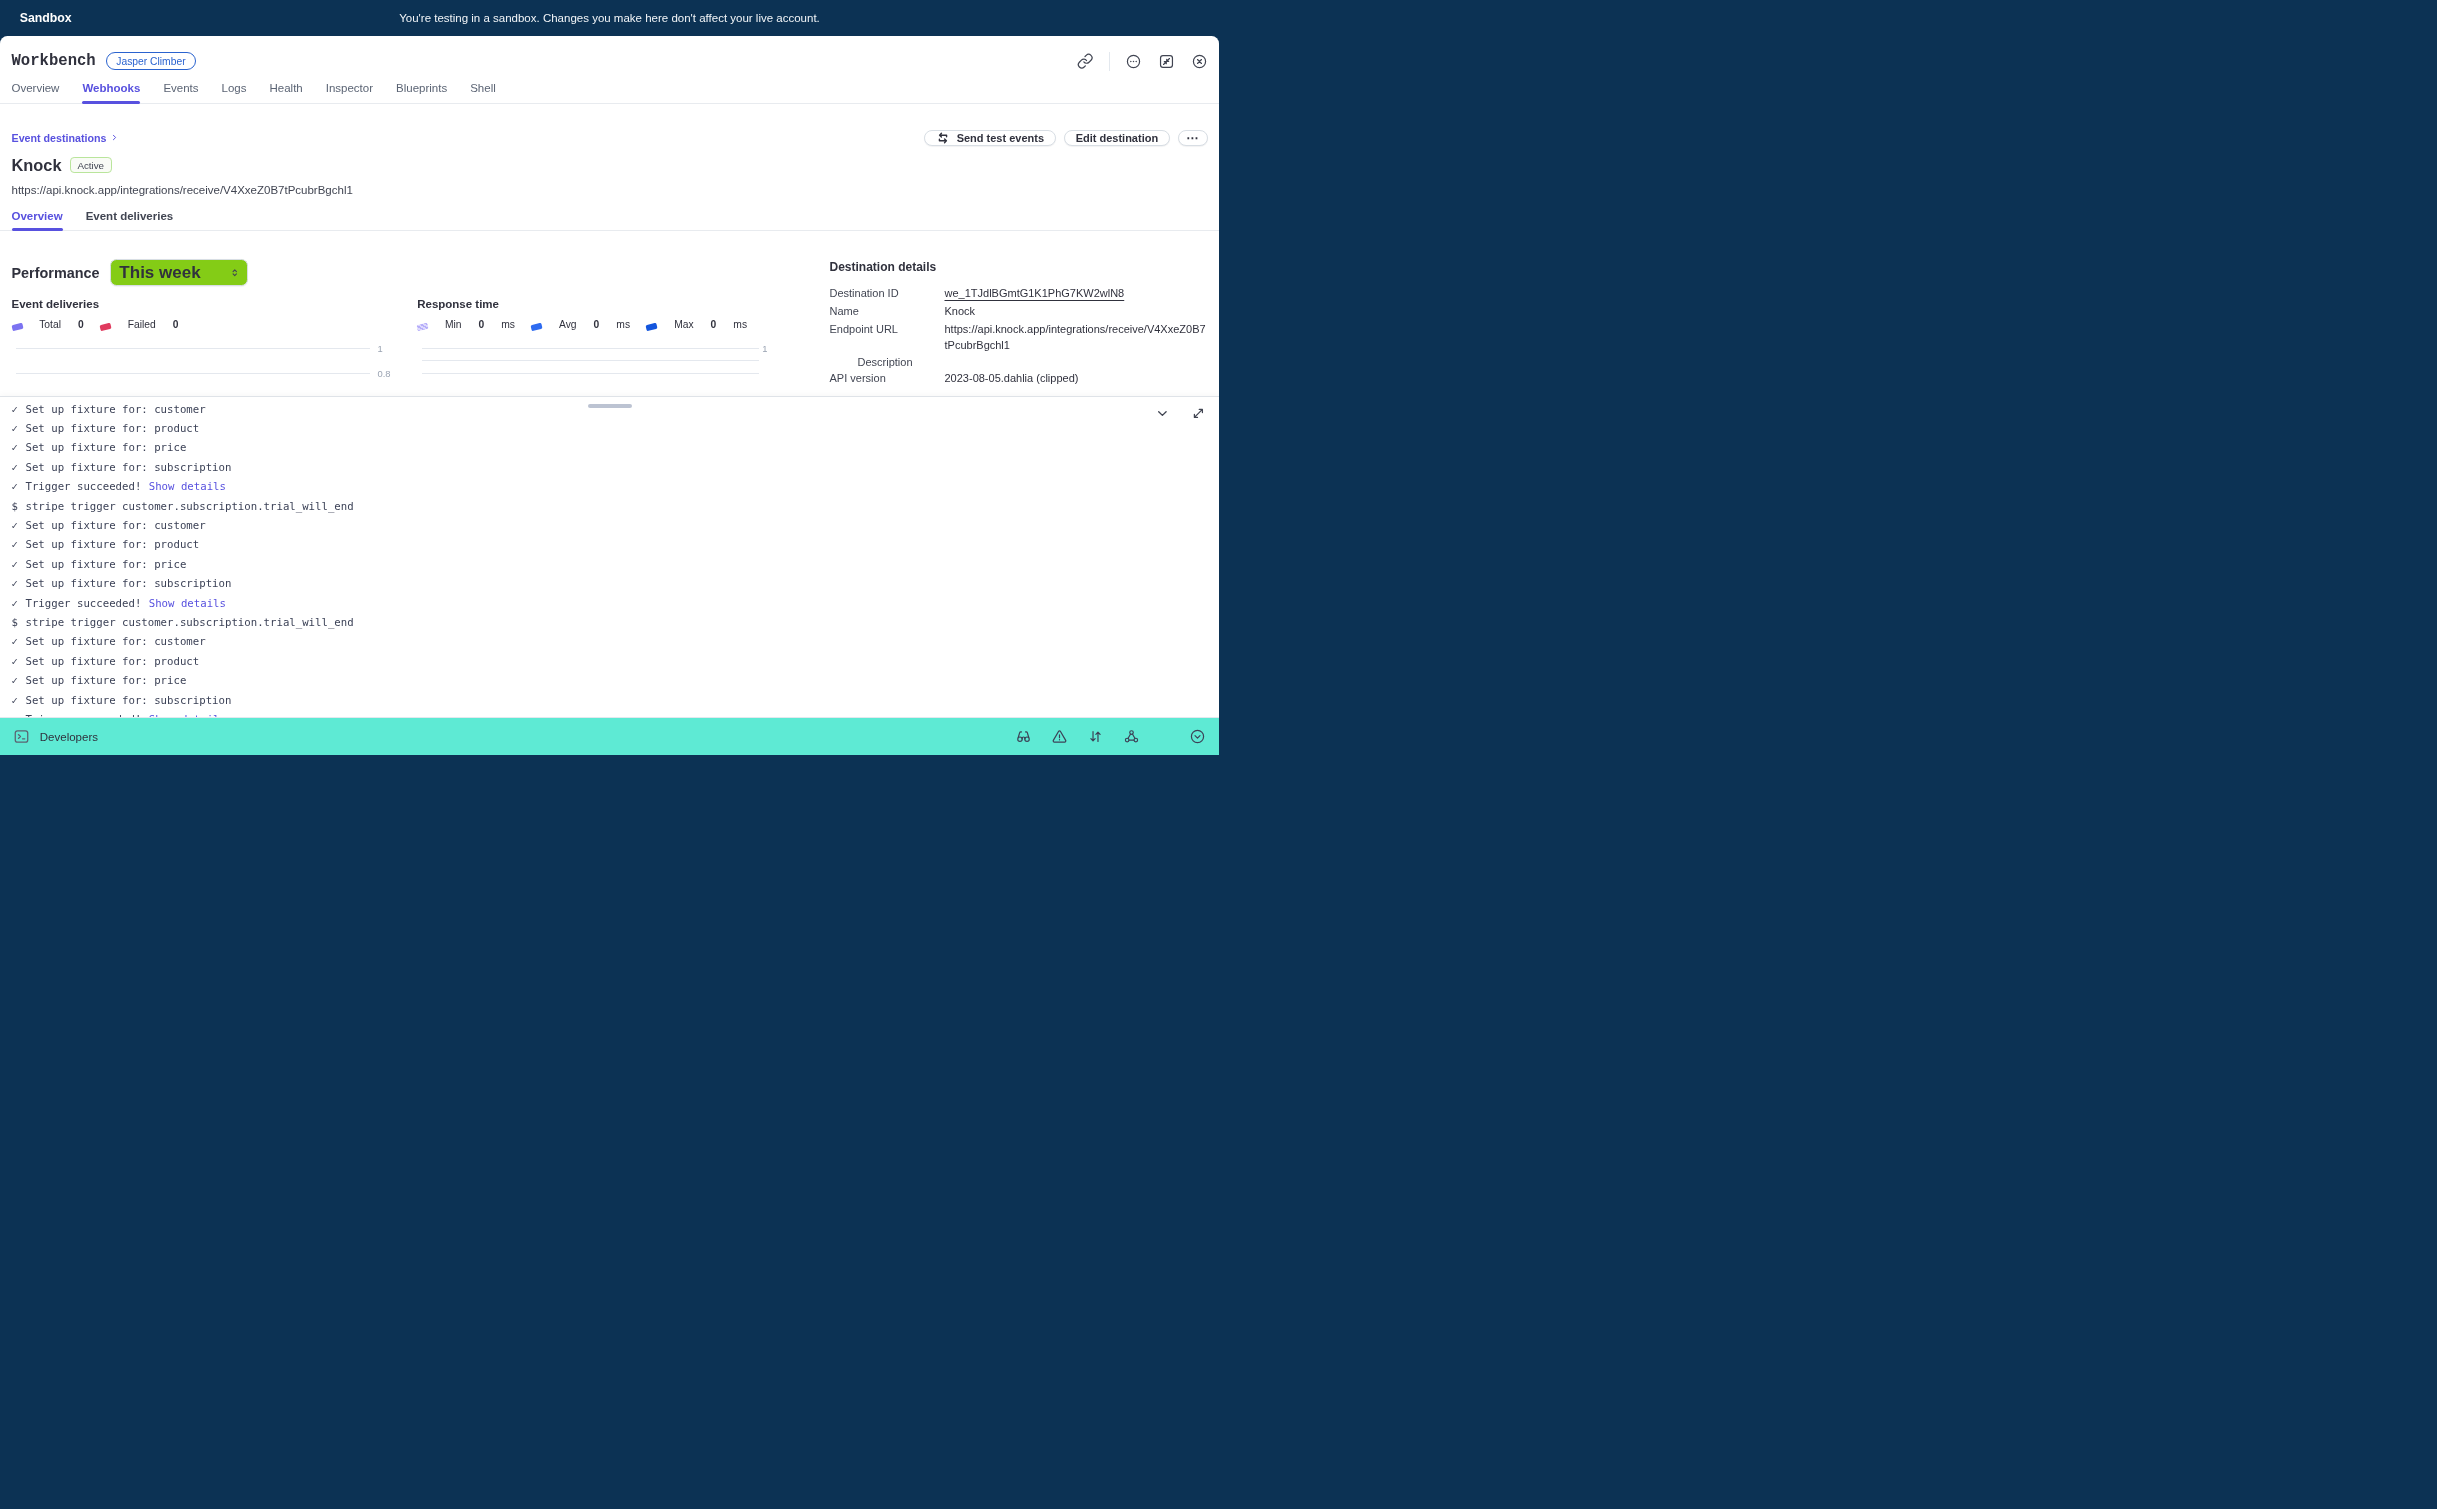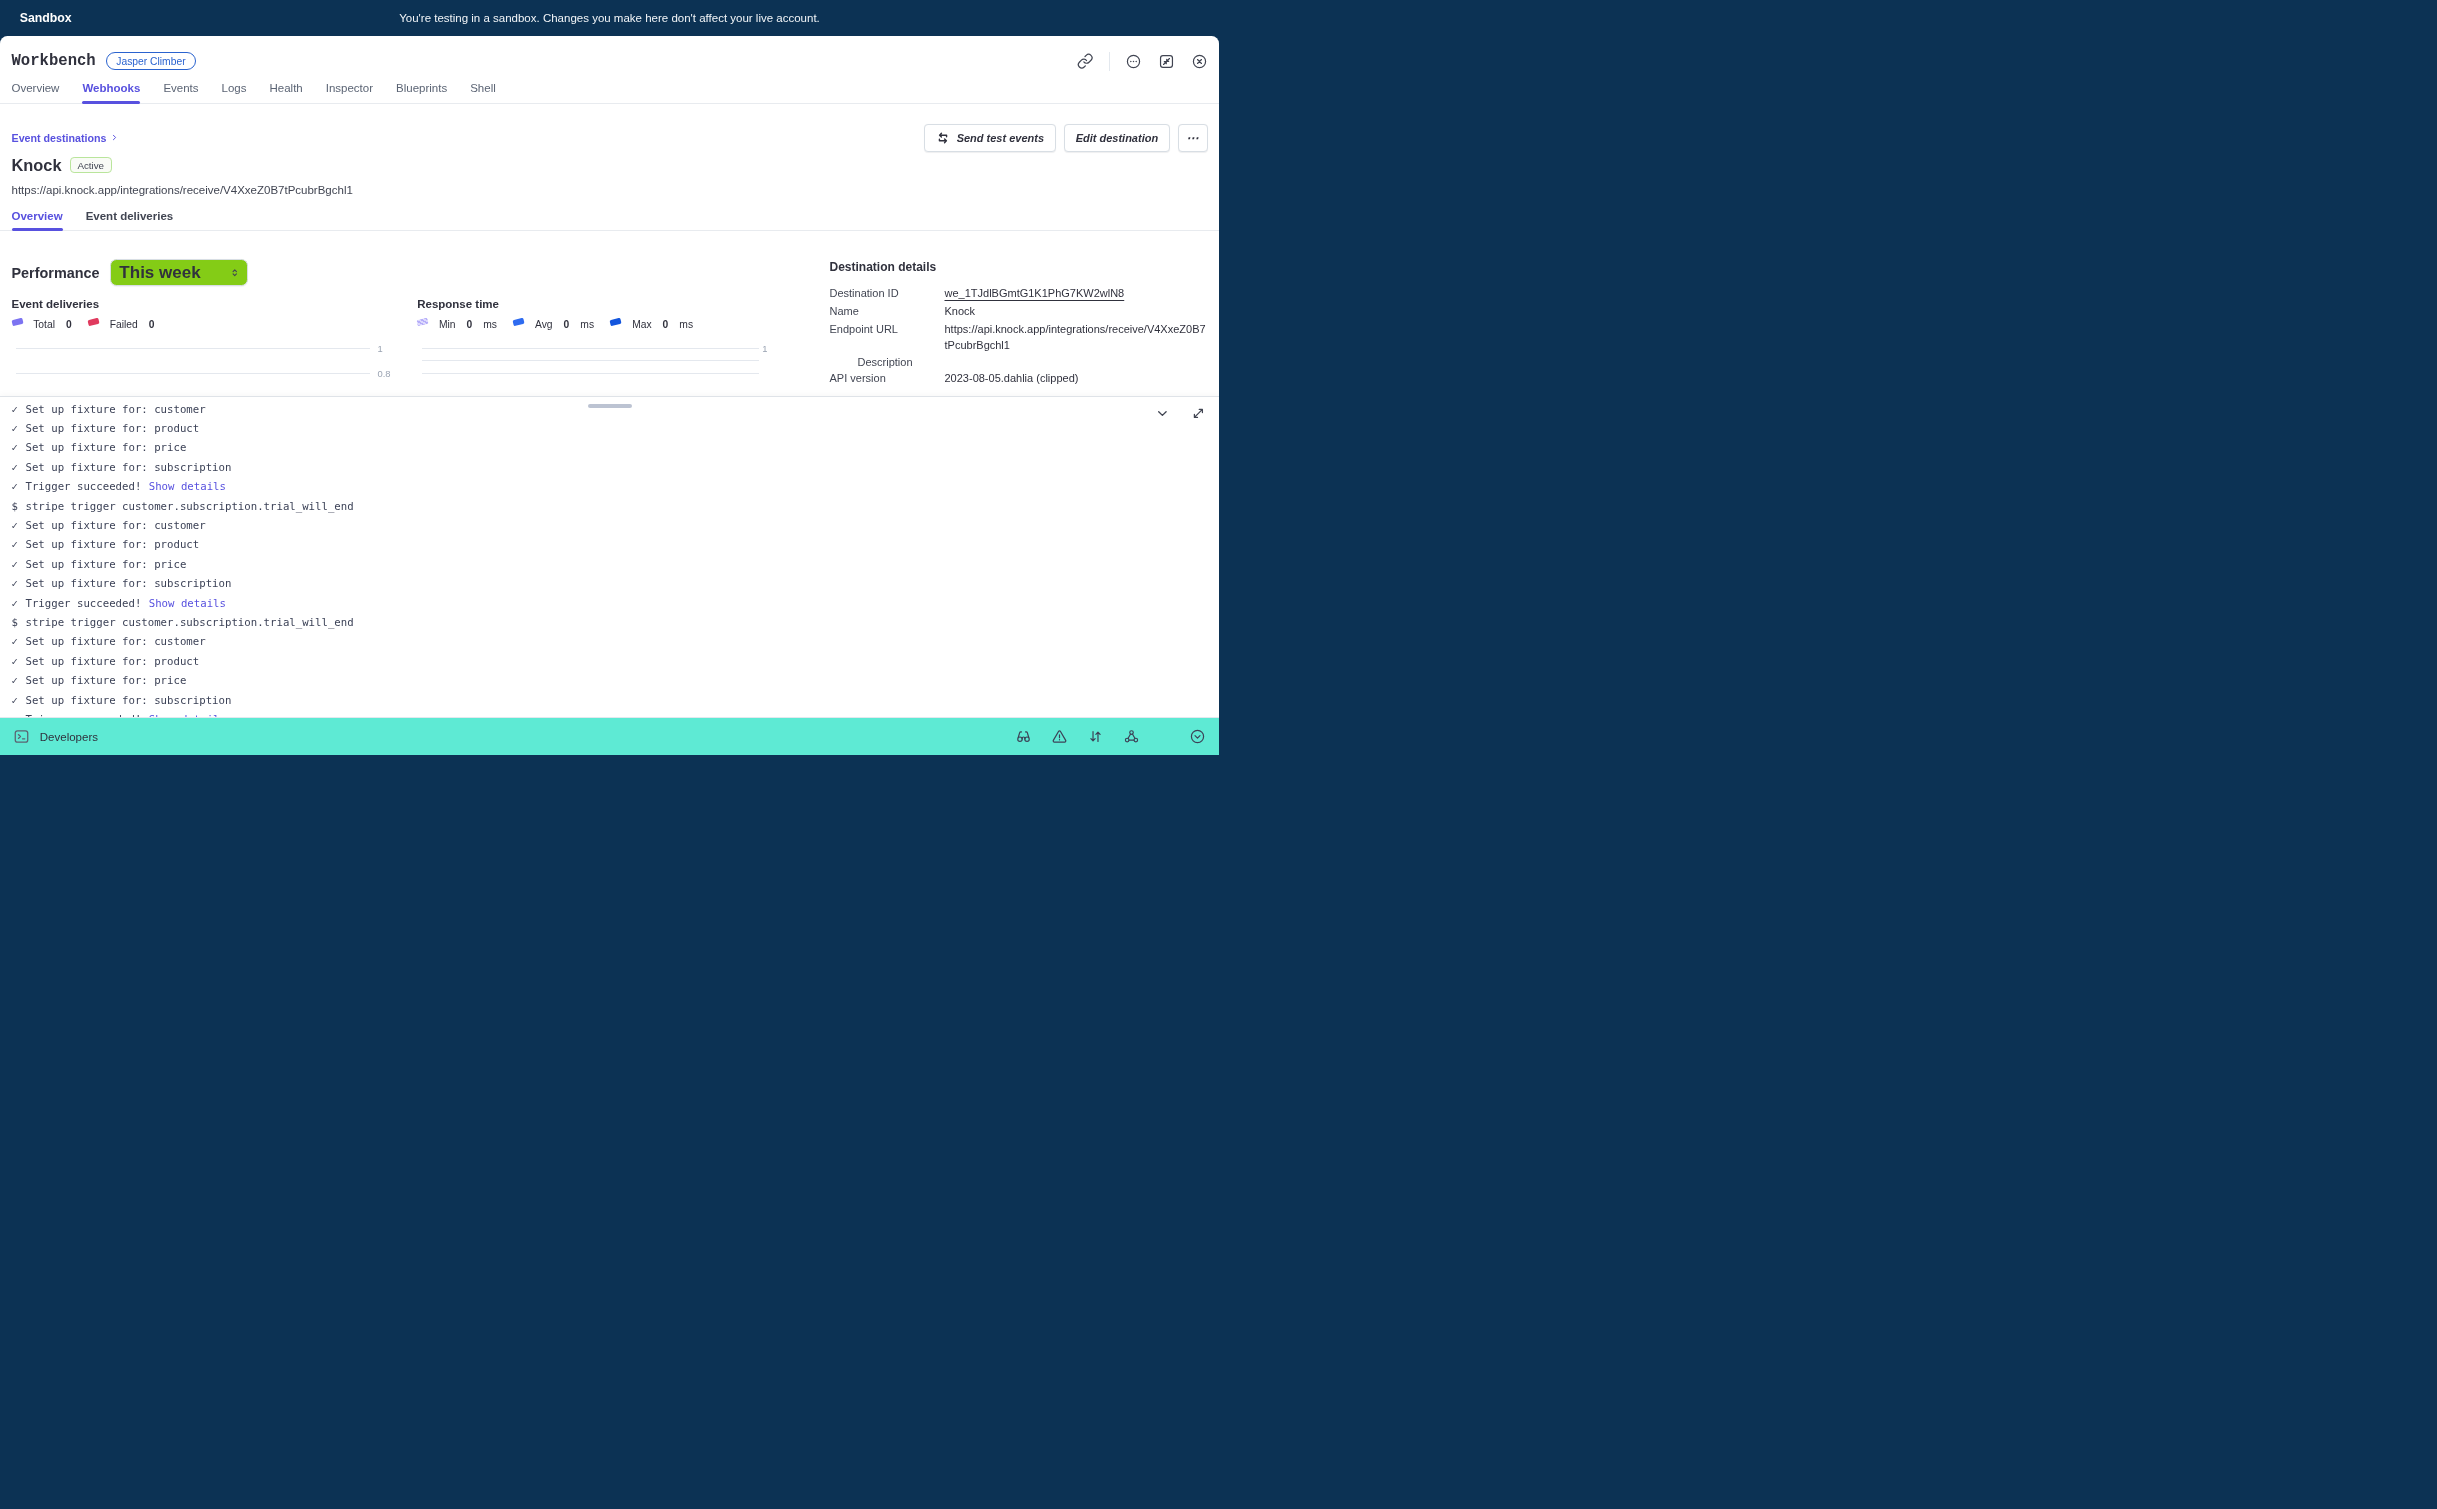--- a/index.html
+++ b/index.html
@@ -29,23 +29,23 @@
   .tab.active{color:#5851df;font-weight:600;}
   .tab.active::after{content:"";position:absolute;left:0;right:0;bottom:-0.8px;height:2.5px;border-radius:1.6px;background:#5851df;}
 
   
   .content{padding:0 11.5px;position:relative;}
   .crumb-row{margin-top:19.7px;display:flex;align-items:center;height:28px;}
   .crumb{display:flex;align-items:center;gap:3.3px;color:#5851df;font-size:10.7px;font-weight:600;cursor:pointer;}
   .crumb svg{margin-top:0.8px;}
   .crumb-spacer{flex:1;}
   .btn-row{display:flex;gap:8.2px;}
-  .btn{display:flex;align-items:center;gap:6.6px;background:#fff;border:0.8px solid #d8dee4;border-radius:4px;
-       padding:0 10.7px;height:28px;font-size:11px;font-weight:bold;color:#30313d;cursor:pointer;
-       box-shadow:0 0.8px 0.8px rgba(48,49,61,.08);font-family:inherit;font-style:italic;}
+  .btn{display:flex;align-items:center;gap:6.6px;background:#fff;border:0.8px solid #d8dee4;border-radius:9px;
+       padding:0 10.7px;height:16px;font-size:11px;font-weight:bold;color:#30313d;cursor:pointer;
+       box-shadow:0 0.8px 0.8px rgba(48,49,61,.08);font-family:inherit;}
   .btn-more{width:29.5px;justify-content:center;padding:0;font-size:12.3px;letter-spacing:0.8px;}
 
   .title-row{margin-top:4.1px;display:flex;align-items:center;}
   .page-title{font-size:16.4px;font-weight:bold;color:#30313d;}
   .badge{margin-left:8.2px;font-size:9.8px;color:#414552;background:#f9fbf6;border:0.8px solid #b9e59b;
          border-radius:4.1px;padding:1.6px 6.6px;}
 
   .endpoint-url{margin-top:9px;font-size:11.5px;color:#414552;}
 
   .subtabs-wrap{margin:14.8px -11.5px 0 -11.5px;padding:0 11.5px;border-bottom:0.8px solid #e8ebef;}
@@ -63,21 +63,21 @@
   .select{display:flex;align-items:center;justify-content:space-between;width:121px;height:24.6px;
           border:0.8px solid #d8dee4;border-radius:6.6px;padding:0 6.6px 0 8.2px;font-size:17px;font-weight:600;
           color:#30313d;cursor:pointer;box-shadow:0 0.8px 0.8px rgba(48,49,61,.06);background:#84cc16;}
 
   .charts-row{display:flex;margin-top:13px;}
   .chart{flex:none;}
   .chart-ed{width:386px;}
   .chart-rt{width:361px;margin-left:19.7px;}
   .chart-title{font-size:11.5px;font-weight:bold;color:#30313d;}
   .legend{display:flex;align-items:center;gap:16.4px;margin-top:9px;}
-  .legend-item{display:flex;align-items:flex-start;gap:11px;font-size:10.3px;color:#30313d;}
+  .legend-item{display:flex;align-items:flex-end;gap:17px;font-size:10.3px;color:#30313d;}
   .legend-item b{font-weight:bold;}
   .swatch{width:10.7px;height:5.7px;border-radius:1.6px;transform:rotate(-14deg);flex:none;}
   .sw-total{background:#7c73f1;}
   .sw-failed{background:#e03a5e;}
   .sw-min{background:repeating-linear-gradient(45deg,#b5adf9 0 1.6px,#ddd9fd 1.6px 3.3px);}
   .sw-avg{background:#2e6bf0;}
   .sw-max{background:#1355dd;}
   .grid{position:relative;margin-top:18px;height:38px;}
   .gline{position:absolute;height:0.8px;background:#e4e8ee;left:4.9px;}
   .grid-ed .gline{width:354px;}

